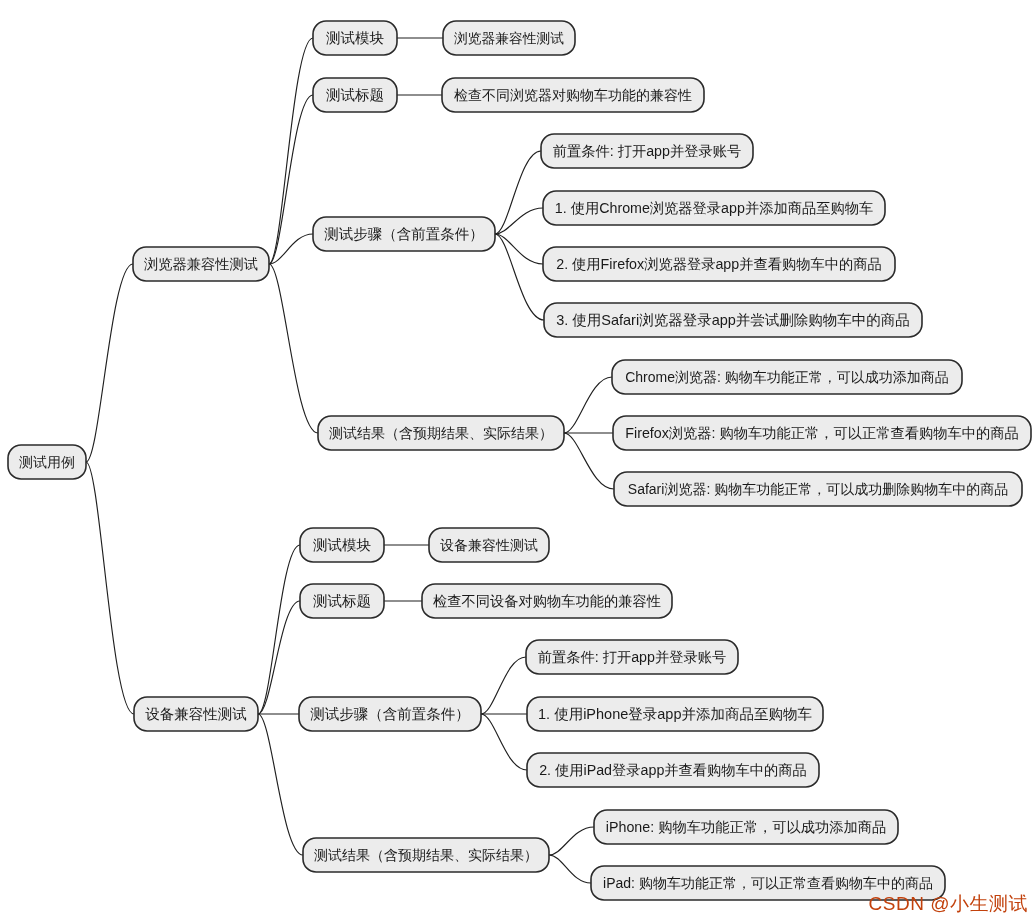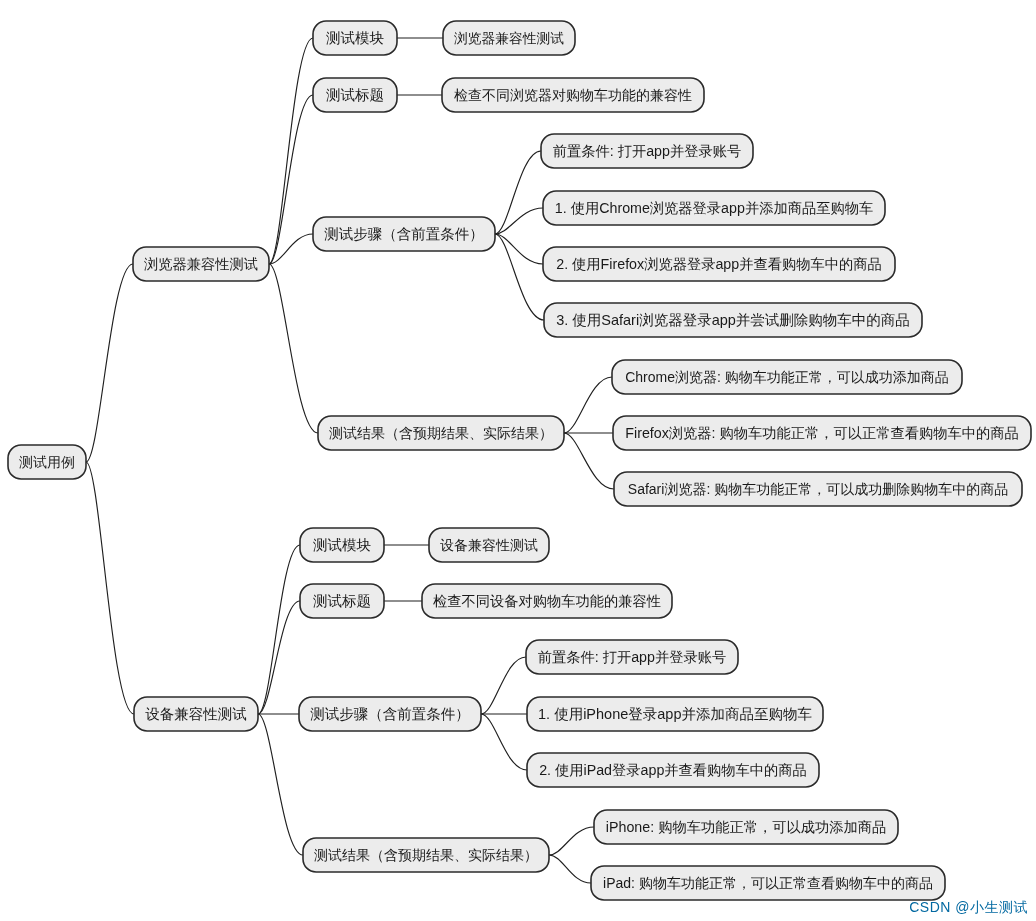--- a/index.html
+++ b/index.html
@@ -43,22 +43,22 @@
     font-size: 14.5px;
     dominant-baseline: middle;
     text-anchor: middle;
     white-space: pre;
   }
   .watermark {
     position: absolute;
     right: 8px;
     bottom: 4px;
     font-family: "Liberation Sans", "DejaVu Sans", sans-serif;
-    font-size: 14px;
-    color: #0369a1;
+    font-size: 19px;
+    color: #c2410c;
     letter-spacing: 0.5px;
     user-select: none;
     pointer-events: none;
   }
 </style>
 </head>
 <body>
 
 <div id="mindmap-root">
   <svg id="mindmap-svg" viewBox="0 0 1036 921" xmlns="http://www.w3.org/2000/svg">

